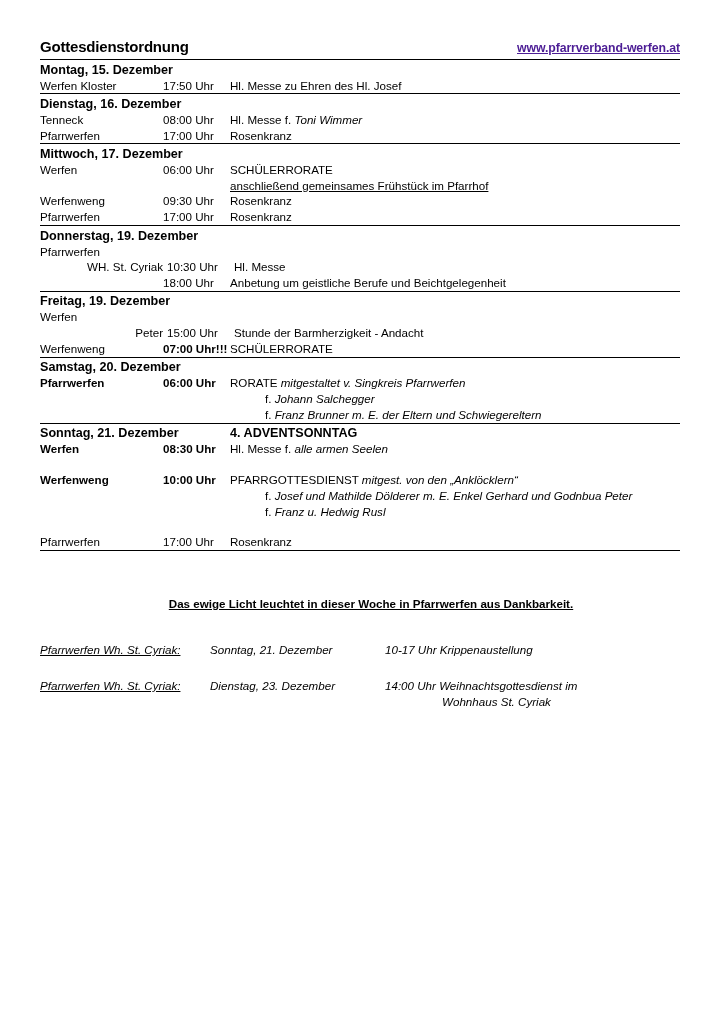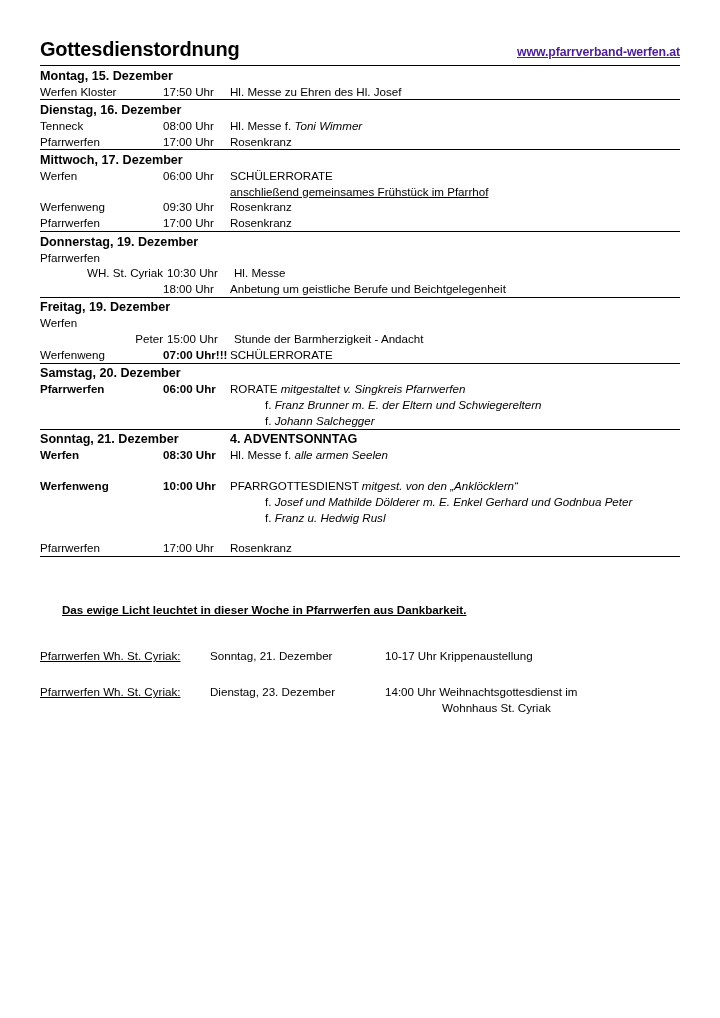--- a/index.html
+++ b/index.html
@@ -23,21 +23,21 @@
   }
 
   
   .header {
     display: flex;
     align-items: baseline;
     justify-content: space-between;
     padding-bottom: 4px;
   }
   .doc-title {
-    font-size: 20px;
+    font-size: 15px;
     font-weight: bold;
     letter-spacing: -0.2px;
   }
   .doc-url {
     font-size: 12.3px;
     font-weight: bold;
     color: #4c1d95;
     text-decoration: underline;
     letter-spacing: -0.1px;
   }
@@ -81,27 +81,27 @@
   .c-desc { flex: 1; white-space: nowrap; }
   .b { font-weight: bold; }
   .i { font-style: italic; }
   .cont { padding-left: 190px; text-decoration: underline; }
   .intent { padding-left: 225px; }
   .spacer { height: 15px; }
 
   
   .footer { margin-top: 46px; }
   .eternal-light {
-    text-align: left;
+    text-align: center;
     font-size: 11.6px;
     font-weight: bold;
     text-decoration: underline;
     padding-left: 22px;
   }
-  .notes { margin-top: 32px; }
+  .notes { margin-top: 32px; font-style: italic; }
   .note-row {
     display: flex;
     font-size: 11.6px;
     line-height: 16px;
     margin-bottom: 20px;
     align-items: baseline;
   }
   .n-label {
     width: 170px;
     flex: none;
@@ -220,24 +220,24 @@
       <div class="day">
         <div class="day-head">
           <span class="d-name">Samstag, 20. Dezember</span>
         </div>
         <div class="row">
           <div class="c-place b">Pfarrwerfen</div>
           <div class="c-time b">06:00 Uhr</div>
           <div class="c-desc"><span>RORATE </span><span class="i">mitgestaltet v. Singkreis Pfarrwerfen</span></div>
         </div>
         <div class="row">
+          <div class="intent"><span>f. </span><span class="i">Johann Salchegger</span></div>
+        </div>
+        <div class="row">
           <div class="intent"><span>f. </span><span class="i">Franz Brunner m. E. der Eltern und Schwiegereltern</span></div>
-        </div>
-        <div class="row">
-          <div class="intent"><span>f. </span><span class="i">Johann Salchegger</span></div>
         </div>
       </div>
       <hr class="rule">
       <div class="day">
         <div class="day-head">
           <span class="d-name">Sonntag, 21. Dezember</span>
           <span class="d-note">4. ADVENTSONNTAG</span>
         </div>
         <div class="row">
           <div class="c-place b">Werfen</div>

